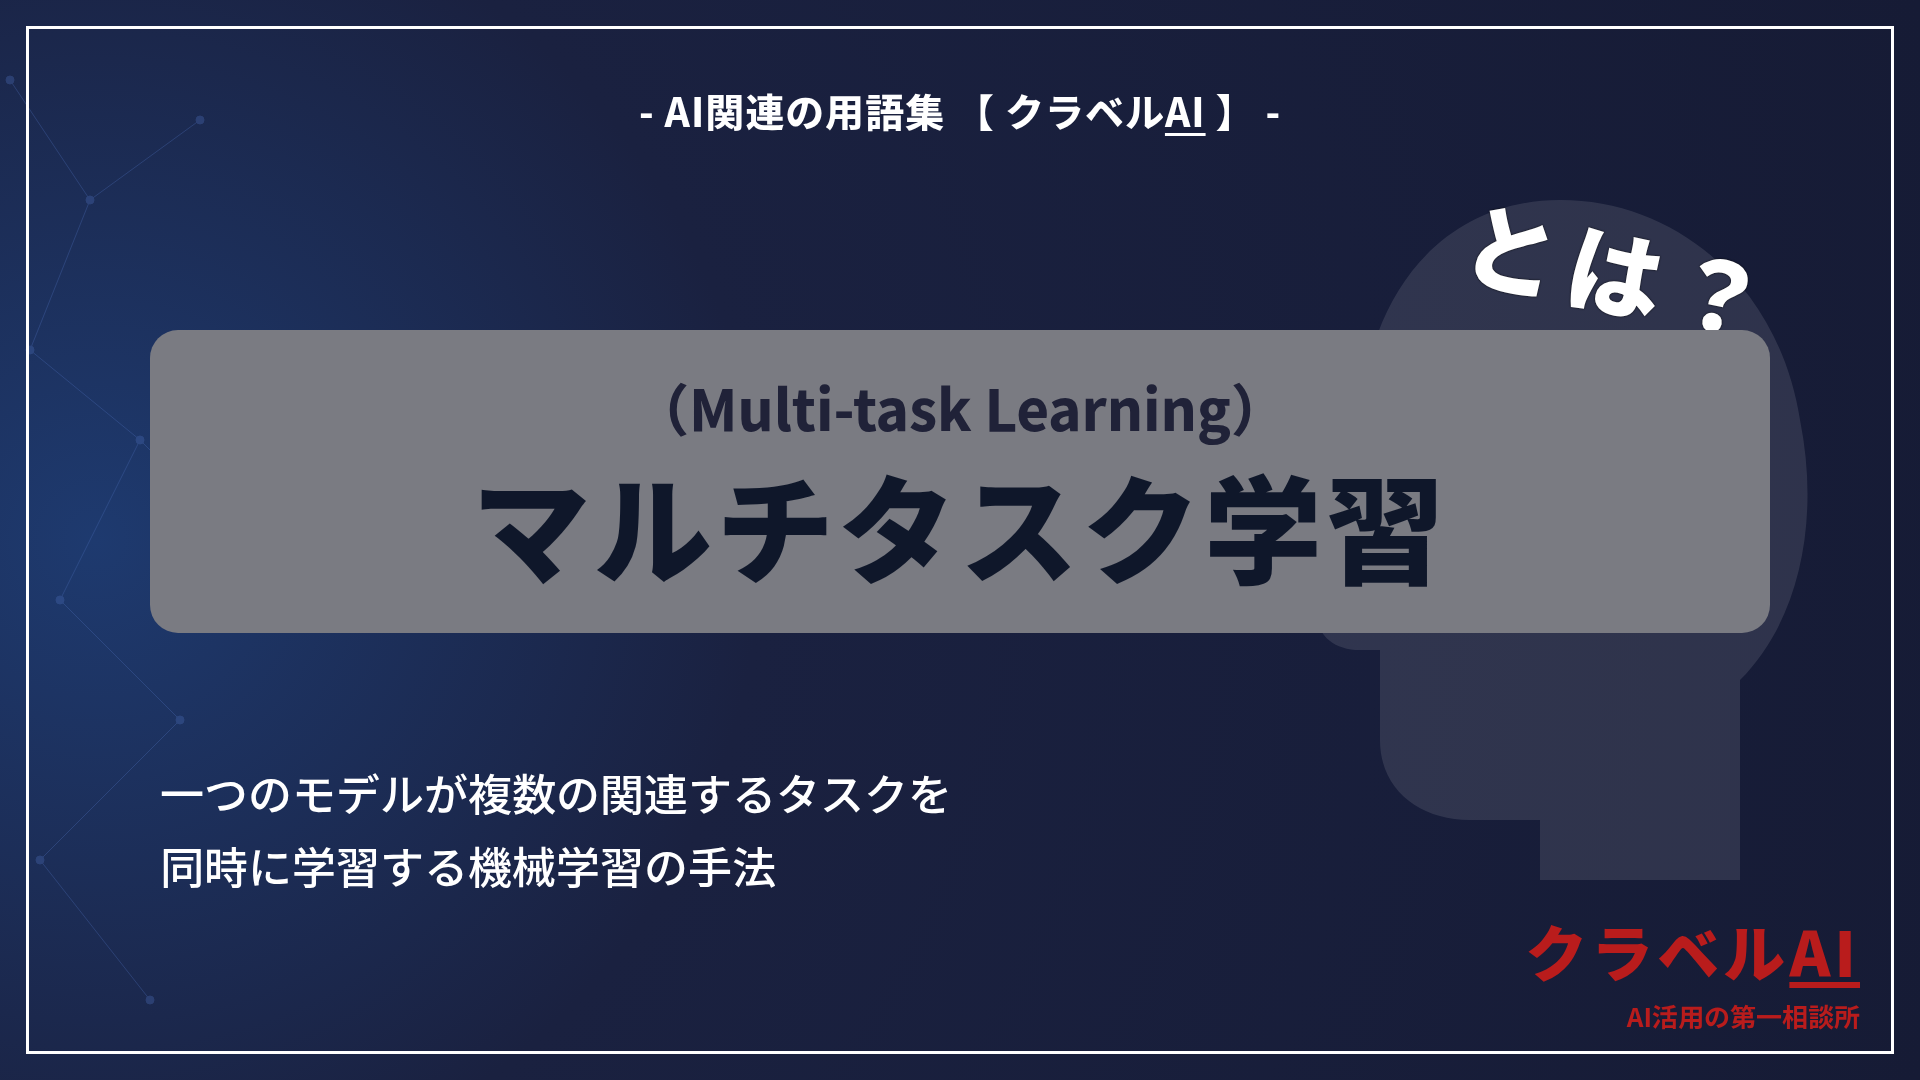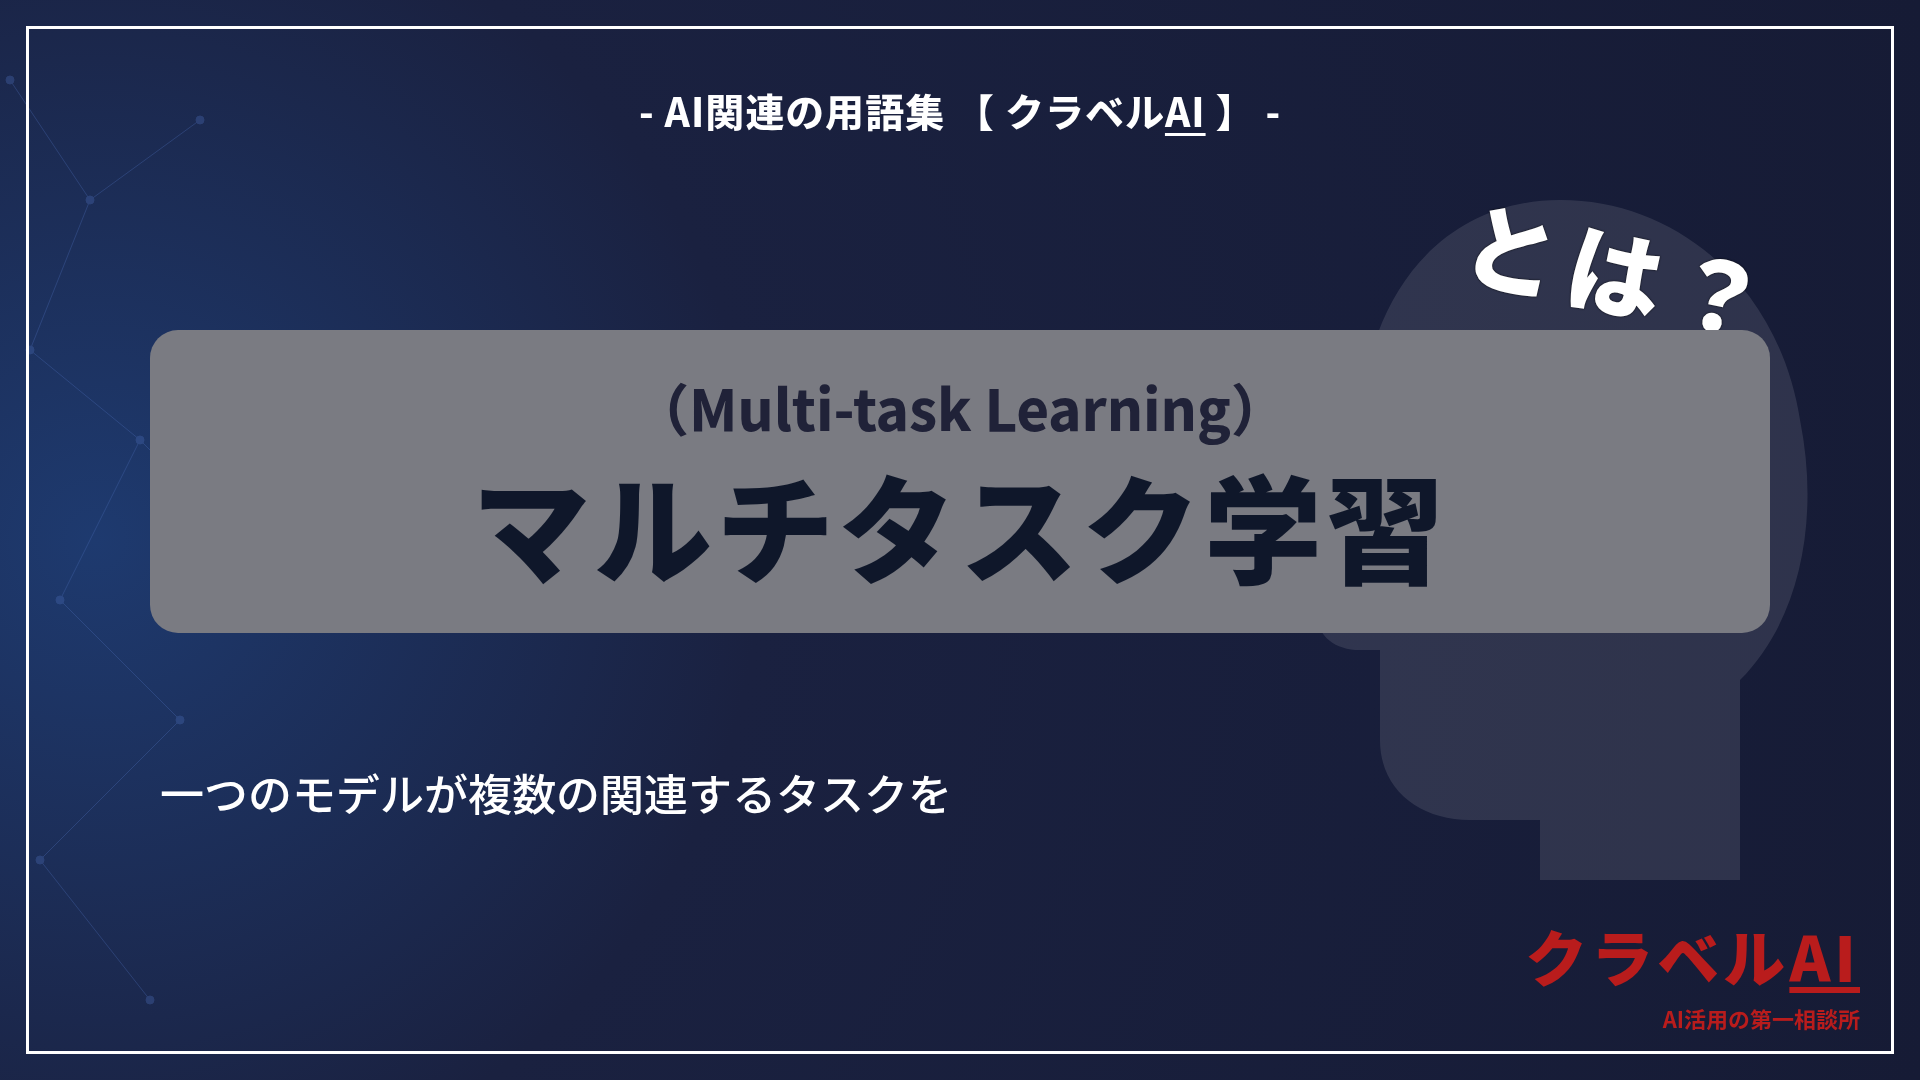--- a/index.html
+++ b/index.html
@@ -77,21 +77,21 @@
   text-align: right;
   color: #b91c1c;
 }
 .logo-main {
   font-size: 62px;
   font-weight: 900;
   letter-spacing: 4px;
 }
 .logo-main .ai-underline { text-decoration: underline; text-underline-offset: 5px; }
 .logo-sub {
-  font-size: 22px;
+  font-size: 26px;
   font-weight: 700;
   margin-top: 2px;
 }
 .head-silhouette {
   position: absolute;
   right: 40px; top: 180px;
   width: 640px; height: 720px;
   opacity: 0.10;
   pointer-events: none;
 }
@@ -135,20 +135,21 @@
 
 <div class="towa">とは？</div>
 
 <div class="term-box">
   <div class="term-sub">（Multi-task Learning）</div>
   <div class="term-main">マルチタスク学習</div>
 </div>
 
 <div class="description">
   <div>一つのモデルが複数の関連するタスクを</div>
+  <div>同時に学習する機械学習の手法</div>
 </div>
 
 <div class="logo-block">
   <div class="logo-main">
     <span>クラベル</span><span class="ai-underline">AI</span>
   </div>
   <div class="logo-sub">AI活用の第一相談所</div>
 </div>
 
 </body></html>

